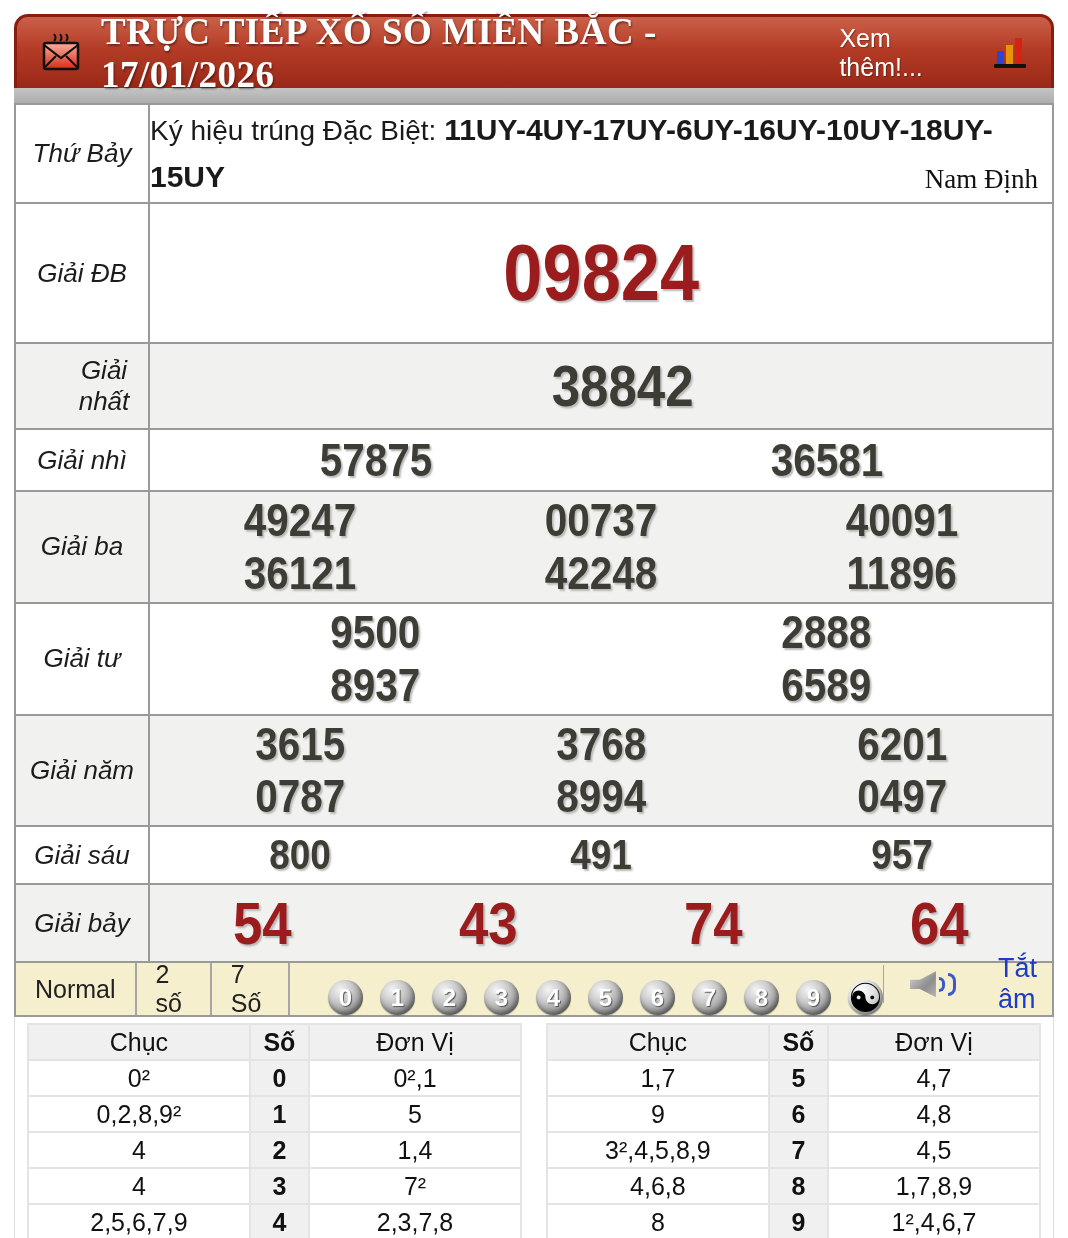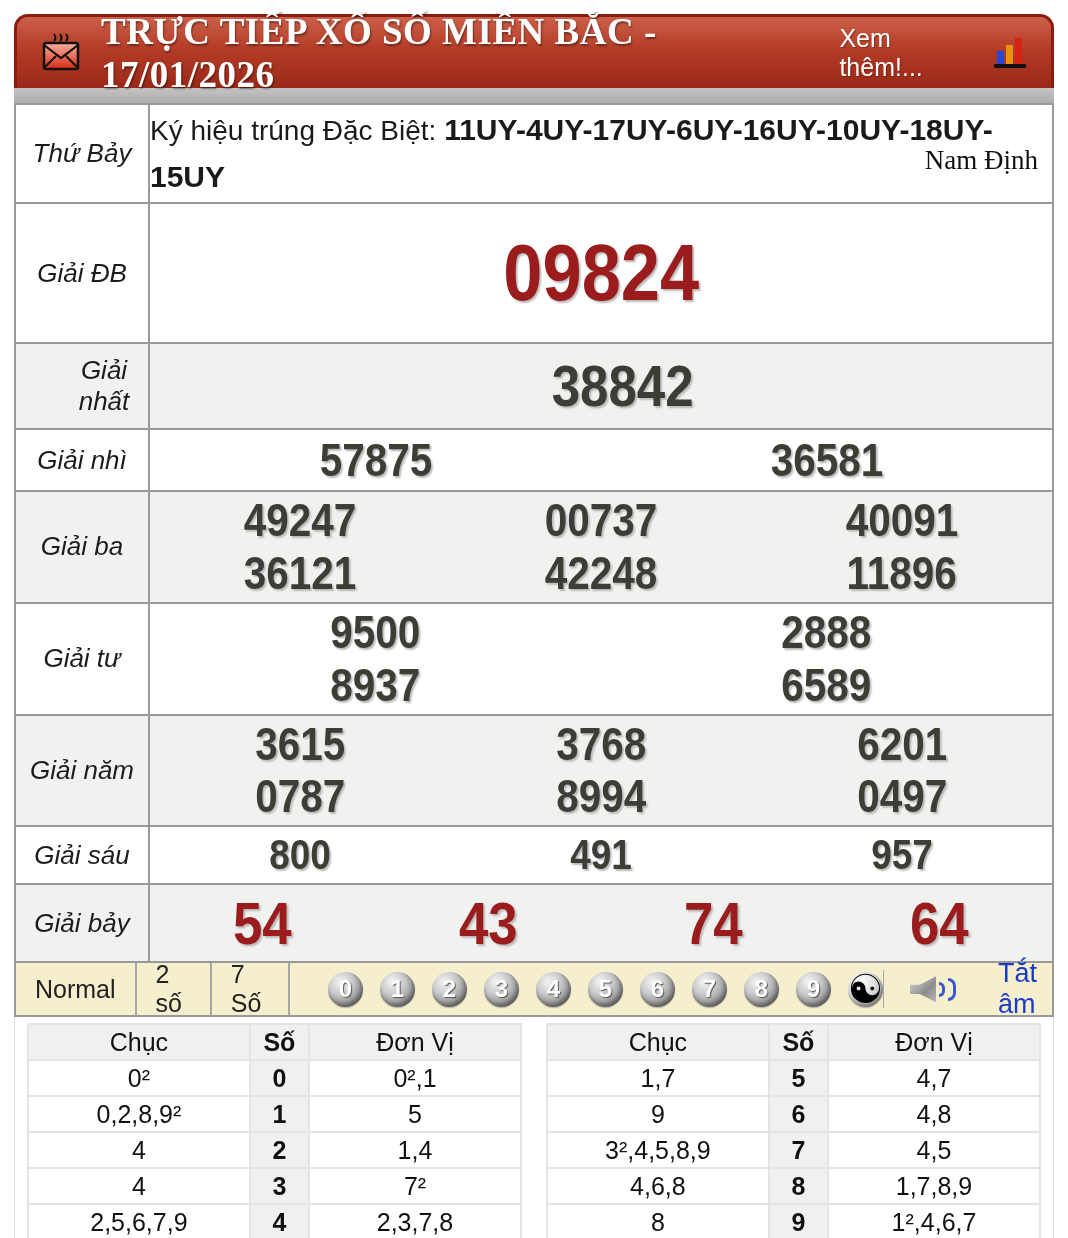--- a/index.html
+++ b/index.html
@@ -62,21 +62,21 @@
   .row-nhi  td { height: 62px; }
   .row-ba   td { height: 110px; }
   .row-tu   td { height: 104px; }
   .row-nam  td { height: 108px; }
   .row-sau  td { height: 58px; }
   .row-bay  td { height: 78px; }
 
   .day-cell { position: relative; padding: 8px 14px 6px 20px; font-size: 28px; color: #1a1a1a; line-height: 1.55; }
   .day-cell b { font-size: 30px; }
   .province {
-    position: absolute; right: 14px; bottom: 20px;
+    position: absolute; right: 14px; bottom: 1px;
     font-family: "Liberation Serif", serif;
     font-size: 27px; color: #111;
   }
 
   .numrow { display: flex; width: 100%; }
   .ncell { flex: 1; display: flex; align-items: center; justify-content: center; }
   .num {
     display: inline-block;
     transform: scaleX(0.88);
     font-weight: bold;
@@ -92,21 +92,21 @@
   .row-bay .num { font-size: 60px; color: #9b1c1c; }
 
   
   .toolbar {
     height: 54px;
     background: #f6efcd;
     border-left: 2px solid #999;
     border-right: 2px solid #999;
     border-bottom: 2px solid #999;
     display: flex;
-    align-items: center;
+    align-items: flex-end;
     padding: 0 14px 0 0;
   }
   .mode {
     height: 100%;
     display: flex; align-items: center;
     padding: 0 19px;
     font-size: 25px; color: #222;
     border-right: 2px solid #a6a6a6;
     cursor: pointer;
   }

